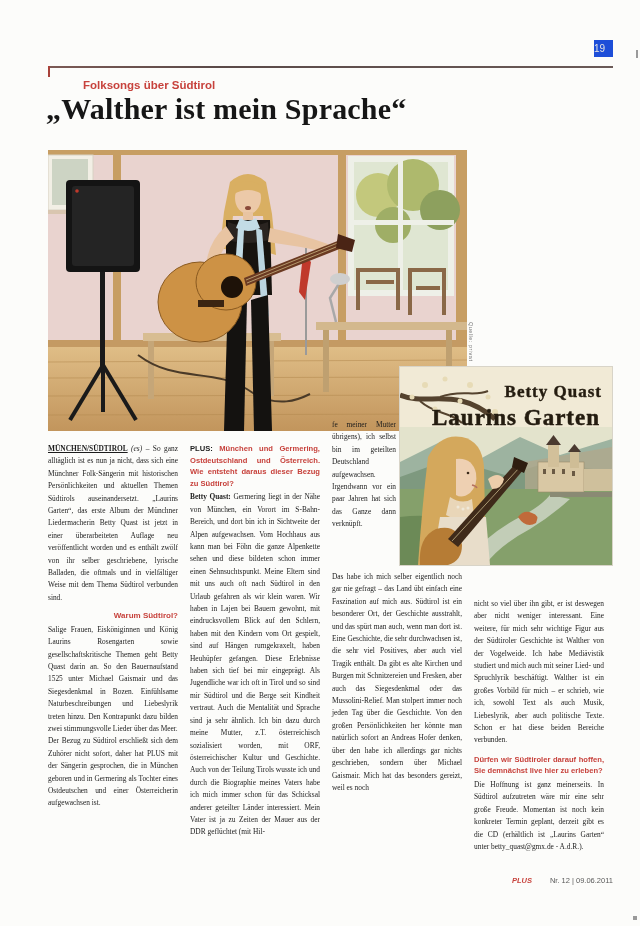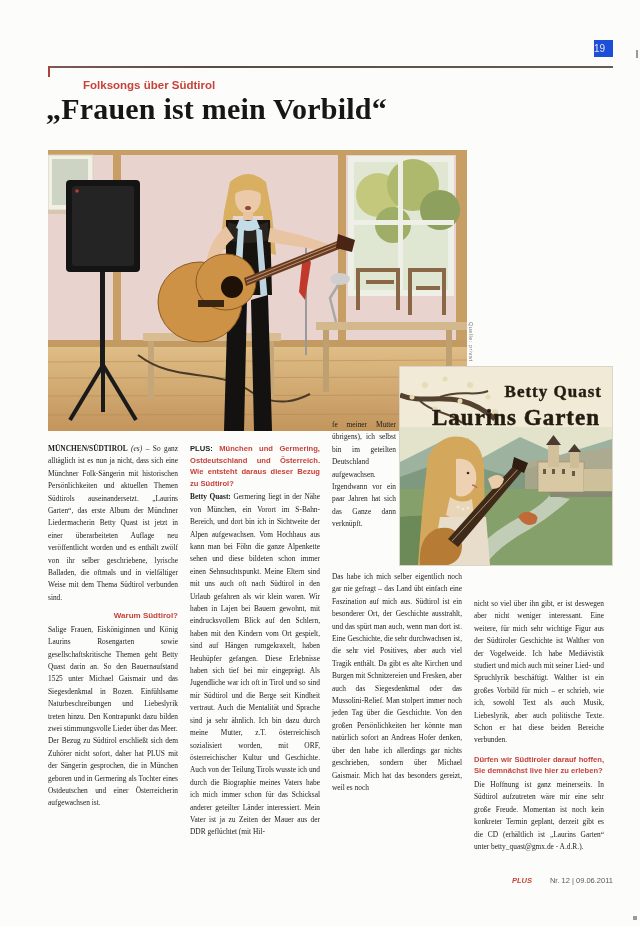--- a/index.html
+++ b/index.html
@@ -28,21 +28,21 @@
   .caption{position:absolute;left:400px;top:571px;width:212px;font-family:"Liberation Sans",sans-serif;
            font-weight:bold;font-size:8px;line-height:10px;color:#222;}
   .caption .mark{color:#c7423c;margin-right:3px;}
   
   .col{position:absolute;width:130px;font-size:7.4px;line-height:12.4px;text-align:justify;}
   .col p{margin:0;}
   #col1{left:48px;top:443px;}
   #col2{left:190px;top:443px;}
   #col3{left:332px;top:419px;}
   #col4{left:474px;top:598px;}
-  .loc{font-weight:bold;}
+  .loc{font-weight:bold;text-decoration:underline;}
   .sig{font-style:italic;}
   .subhead{font-family:"Liberation Sans",sans-serif;font-weight:bold;color:#c7423c;
            font-size:8px;line-height:10.5px;margin:7px 0 2px 0 !important;text-align:right;}
   .q{font-family:"Liberation Sans",sans-serif;font-weight:bold;color:#c7423c;
      font-size:7.6px;line-height:11.6px;margin:7px 0 2px 0 !important;}
   .q .q-label{color:#1c1c1c;margin-top:14px;}
   .a-label{font-weight:bold;}
   .narrow{width:64px;min-height:152px;}
   
   .footer{position:absolute;left:404px;top:876px;width:209px;text-align:right;
@@ -55,21 +55,21 @@
 
 <div id="canvas">
 
   <div class="pagenum">19</div>
   <div class="rule"></div>
   <div class="rule-tick"></div>
   <div class="edge-mark" style="left:636px;top:50px;width:2px;height:8px;"></div>
   <div class="edge-mark" style="left:633px;top:916px;width:4px;height:4px;"></div>
 
   <div class="kicker">Folksongs über Südtirol</div>
-  <div class="headline">„Frauen ist mein Vorbild“</div>
+  <div class="headline">„Walther ist mein Sprache“</div>
 
   <div class="photo">
     <svg width="419" height="281" viewBox="0 0 419 281">
       <defs>
         <linearGradient id="floorg" x1="0" y1="0" x2="0" y2="1">
           <stop offset="0" stop-color="#dfbd86"></stop>
             <stop offset="1" stop-color="#c2955c"></stop>
         </linearGradient>
       </defs>
 

